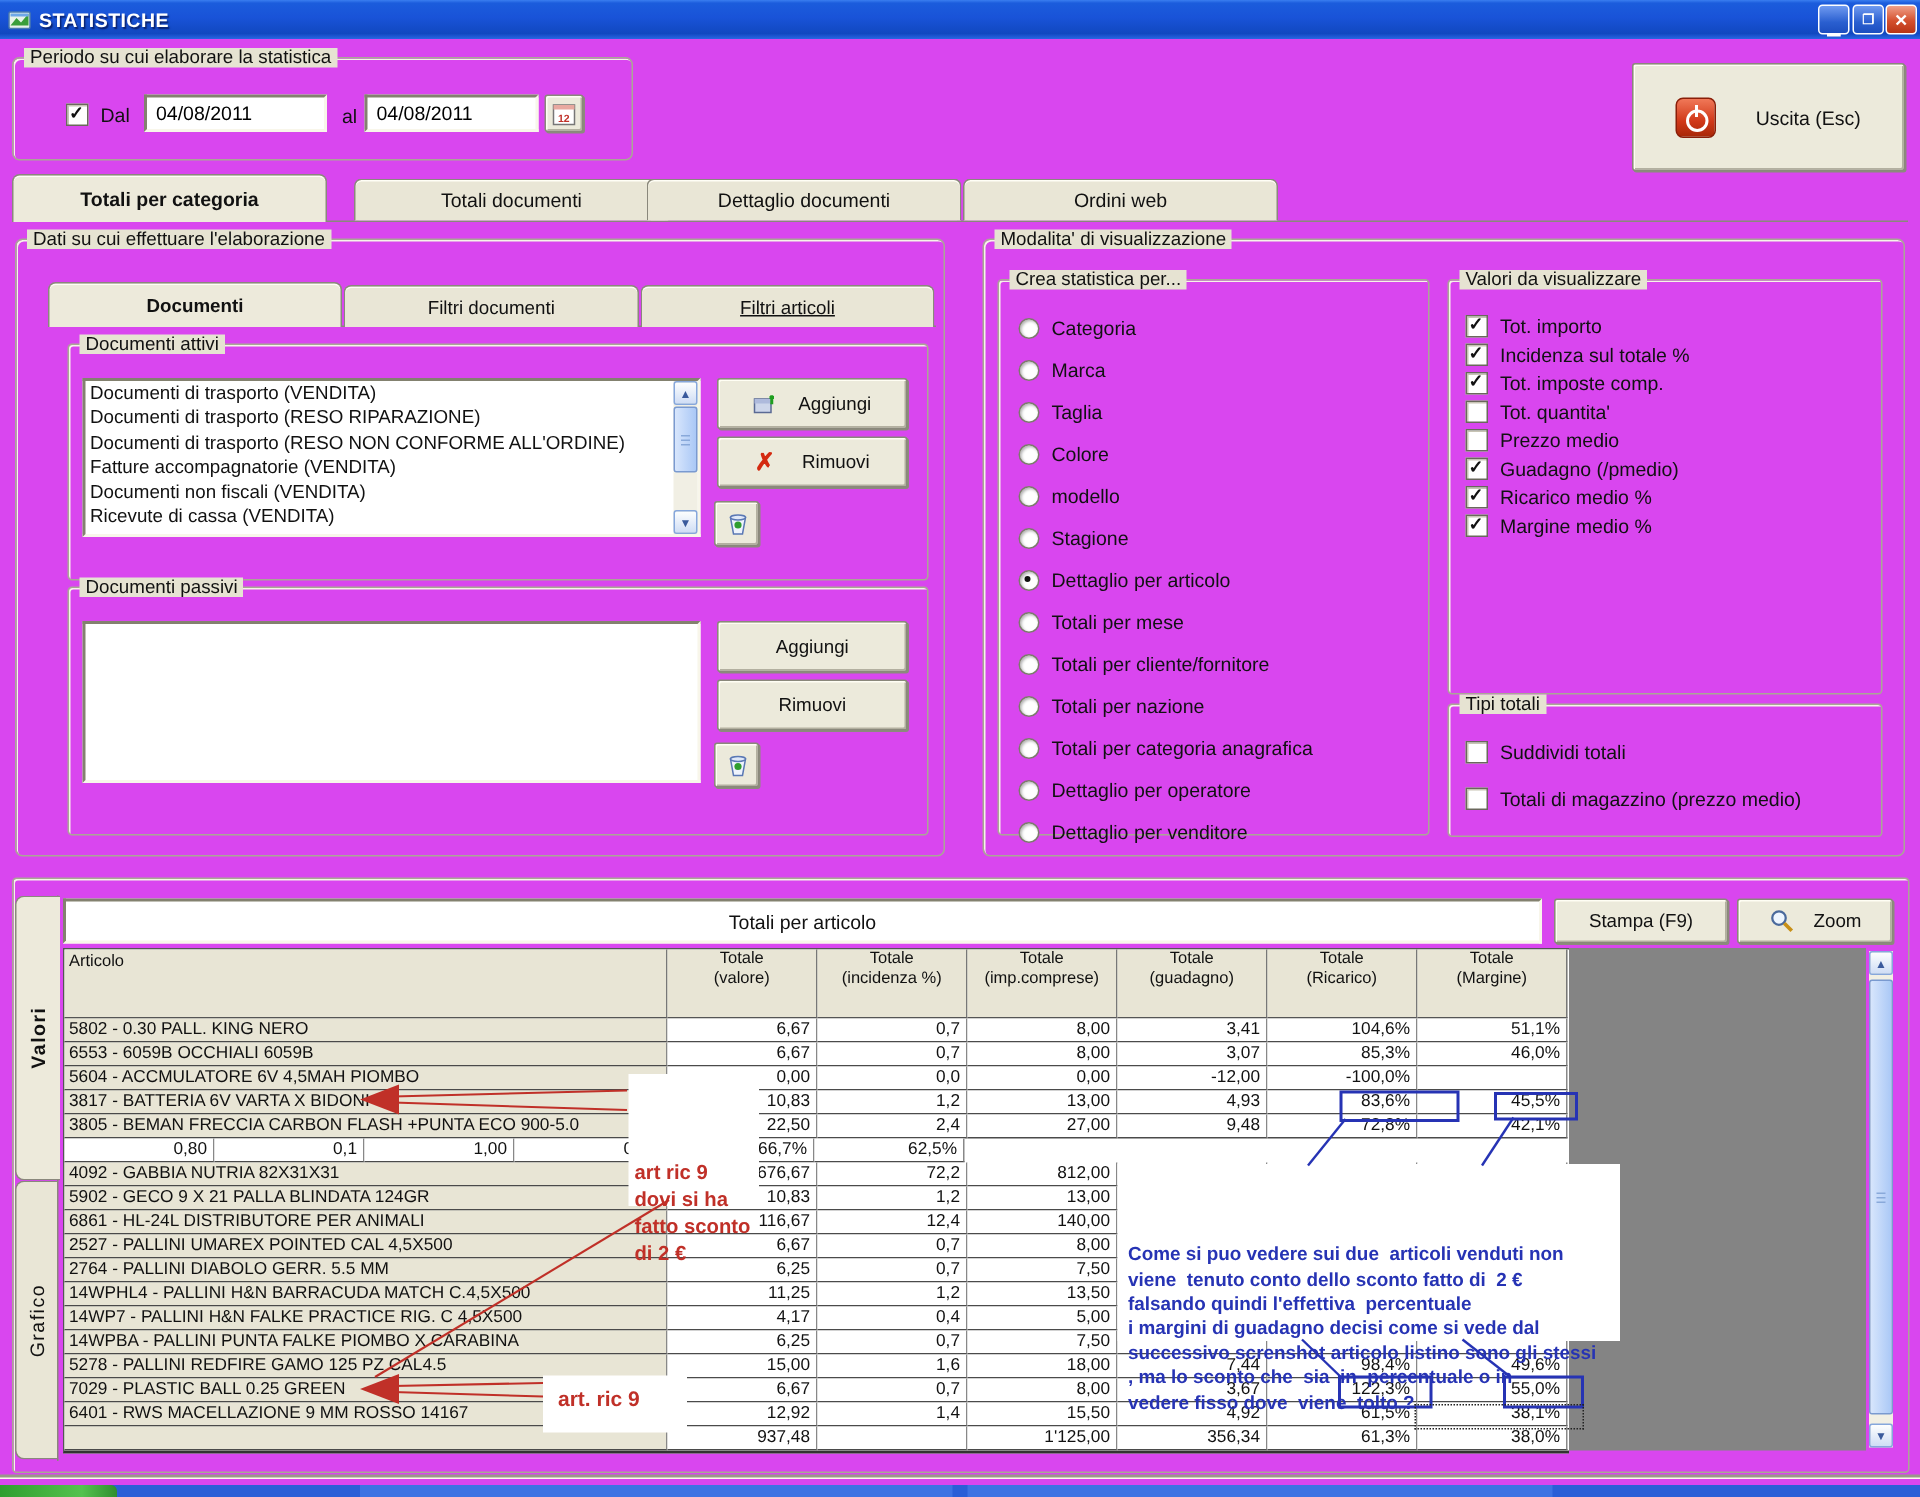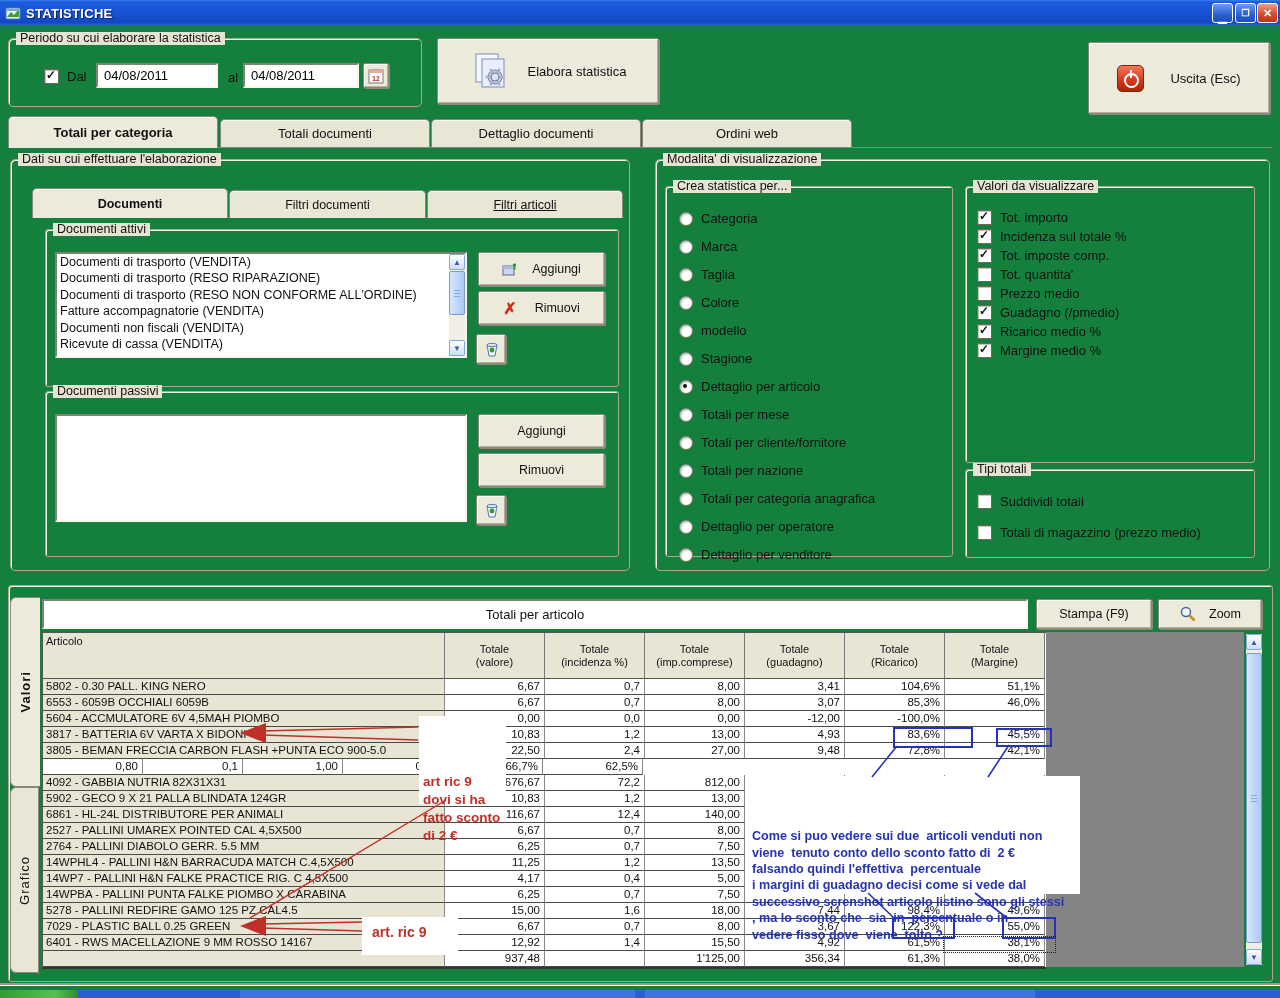--- a/index.html
+++ b/index.html
@@ -1,17 +1,17 @@
 <!DOCTYPE html>
 <html><head>
 <meta charset="utf-8">
 <style>
   html,body{margin:0;padding:0;}
   #page{position:relative;width:1280px;height:998px;overflow:hidden;
-        font-family:"Liberation Sans",sans-serif;background:#15803d;color:#111;}
+        font-family:"Liberation Sans",sans-serif;background:#d946ef;color:#111;}
   
   .titlebar{position:absolute;left:0;top:0;width:1280px;height:26px;
     background:linear-gradient(180deg,#3a7ef0 0%,#1b5cdc 8%,#1953d8 45%,#1148c0 86%,#2a66e4 100%);
     display:flex;align-items:center;}
   .titlebar .ttext{color:#fff;font-weight:bold;font-size:13px;margin-left:5px;
     text-shadow:1px 1px 1px rgba(0,0,40,.6);letter-spacing:.3px;}
   .winbtn{position:absolute;top:3px;width:21px;height:20px;border-radius:3px;
     border:1px solid #fff;display:flex;align-items:center;justify-content:center;
     color:#fff;font-size:11px;font-weight:bold;
     background:linear-gradient(180deg,#6f9af0,#2a5fd0 60%,#1c4ec0);box-sizing:border-box;cursor:pointer;}
@@ -63,21 +63,21 @@
       font-size:8px;color:#3a5a9c;box-sizing:border-box;cursor:pointer;}
   .sbthumb{position:absolute;left:0;width:16px;border:1px solid #7a9ad0;border-radius:2px;
       background:linear-gradient(90deg,#d8e6fc,#aac8f6);box-sizing:border-box;cursor:grab;}
   .sbthumb::after{content:"";position:absolute;left:4px;top:50%;width:6px;height:1px;
       box-shadow:0 -3px 0 #89a9da,0 0 0 #89a9da,0 3px 0 #89a9da;background:#89a9da;}
   
   #grid{position:absolute;left:42px;top:632px;width:1003px;border-left:1px solid #555;border-top:1px solid #555;
       border-bottom:2px solid #333;box-sizing:content-box;z-index:1;background:#fff;}
   .gh{display:flex;height:46px;}
   .ghc{box-sizing:border-box;width:100px;border-right:1px solid #777;border-bottom:1px solid #555;
-      background:#e8e5d5;font-size:11px;text-align:center;display:flex;flex-direction:column;justify-content:center;line-height:13px;}
+      background:#e8e5d5;font-size:11px;text-align:center;display:flex;flex-direction:column;justify-content:flex-start;line-height:13px;}
   .ghc.first{width:402px;align-items:flex-start;justify-content:flex-start;padding:2px 0 0 3px;}
   .grow{display:flex;height:16px;}
   .gc{box-sizing:border-box;border-right:1px solid #888;border-bottom:1px solid #4a4a4a;
       font-size:11.5px;line-height:14px;overflow:hidden;white-space:nowrap;}
   .gc.name{width:402px;background:#e8e5d5;padding-left:3px;}
   .gc.num{width:100px;background:#fff;text-align:right;padding-right:4px;}
   .grayfill{position:absolute;left:1045px;top:632px;width:199px;height:335px;background:#848484;z-index:0;}
   .whitebox{position:absolute;background:#fff;z-index:41;}
   .rednote{font-weight:bold;font-size:13.5px;line-height:18px;white-space:pre;}
   .bluenote{font-weight:bold;font-size:12.6px;line-height:16.4px;white-space:pre;}
@@ -123,46 +123,33 @@
   <span class="lbl" style="left:228px;top:70px;">al</span>
   <input class="date" style="left: 243px; top: 63px; width: 116px; height: 25px;" value="04/08/2011">
   <div class="btn" style="left:363px;top:63px;width:26px;height:25px;">
     <svg width="16" height="16">
       <rect x="1" y="2" width="14" height="13" fill="#fff" stroke="#777"></rect>
       <rect x="1" y="2" width="14" height="3" fill="#e8a9a0"></rect>
       <text x="4" y="13" font-size="7" fill="#c03028" font-weight="bold" font-family="Liberation Sans">12</text>
     </svg>
   </div>
 
-  <div class="btn" style="left:437px;top:38px;width:222px;height:66px;font-size:13px;">
-    <svg width="42" height="40" style="margin-right:16px;">
-      <rect x="6" y="3" width="22" height="28" fill="#f4f7ff" stroke="#7a8fb5"></rect>
-      <rect x="12" y="8" width="22" height="28" fill="#e8eeff" stroke="#7a8fb5"></rect>
-      <circle cx="25" cy="26" r="7" fill="#c9cede" stroke="#6a7a9a"></circle>
-      <circle cx="25" cy="26" r="2.5" fill="#8a96b4"></circle>
-      <rect x="23.8" y="16.5" width="2.4" height="19" fill="#aab2c8" transform="rotate(30 25 26)"></rect>
-      <rect x="23.8" y="16.5" width="2.4" height="19" fill="#aab2c8" transform="rotate(90 25 26)"></rect>
-      <rect x="23.8" y="16.5" width="2.4" height="19" fill="#aab2c8" transform="rotate(150 25 26)"></rect>
-      <circle cx="25" cy="26" r="4" fill="#dde3f2" stroke="#6a7a9a"></circle>
-    </svg>
-    <span>Elabora statistica</span>
-  </div>
 
   <div class="btn" style="left:1088px;top:42px;width:182px;height:72px;font-size:13px;">
     <div style="width:27px;height:27px;border-radius:5px;margin-right:26px;position:relative;
                 background:linear-gradient(180deg,#f07858,#d03818 60%,#a82808);border:1px solid #8a1e08;box-sizing:border-box;">
       <div style="position:absolute;left:6px;top:7px;width:11px;height:11px;border:2px solid #fff;border-radius:50%;"></div>
       <div style="position:absolute;left:11.5px;top:4px;width:2px;height:8px;background:#fff;"></div>
     </div>
     <span>Uscita (Esc)</span>
   </div>
 
   <div class="tabline" style="left:8px;top:147px;width:1264px;"></div>
   <div class="tab active" style="left:8px;top:116px;width:210px;height:32px;">Totali per categoria</div>
-  <div class="tab" style="left:220px;top:119px;width:210px;height:28px;">Totali documenti</div>
+  <div class="tab" style="left:236px;top:119px;width:210px;height:28px;">Totali documenti</div>
   <div class="tab" style="left:431px;top:119px;width:210px;height:28px;">Dettaglio documenti</div>
   <div class="tab" style="left:642px;top:119px;width:210px;height:28px;">Ordini web</div>
 
   <span class="legend" style="left:18px;top:153px;">Dati su cui effettuare l'elaborazione</span>
   <div class="gb" style="left:10px;top:159px;width:618px;height:410px;"></div>
 
   <div class="tabline" style="left:32px;top:217px;width:592px;"></div>
   <div class="tab active" style="left:32px;top:188px;width:196px;height:30px;font-size:12.5px;">Documenti</div>
   <div class="tab" style="left:229px;top:190px;width:197px;height:28px;font-size:12.5px;">Filtri documenti</div>
   <div class="tab" style="left:427px;top:190px;width:196px;height:28px;font-size:12.5px;text-decoration:underline;">Filtri articoli</div>

